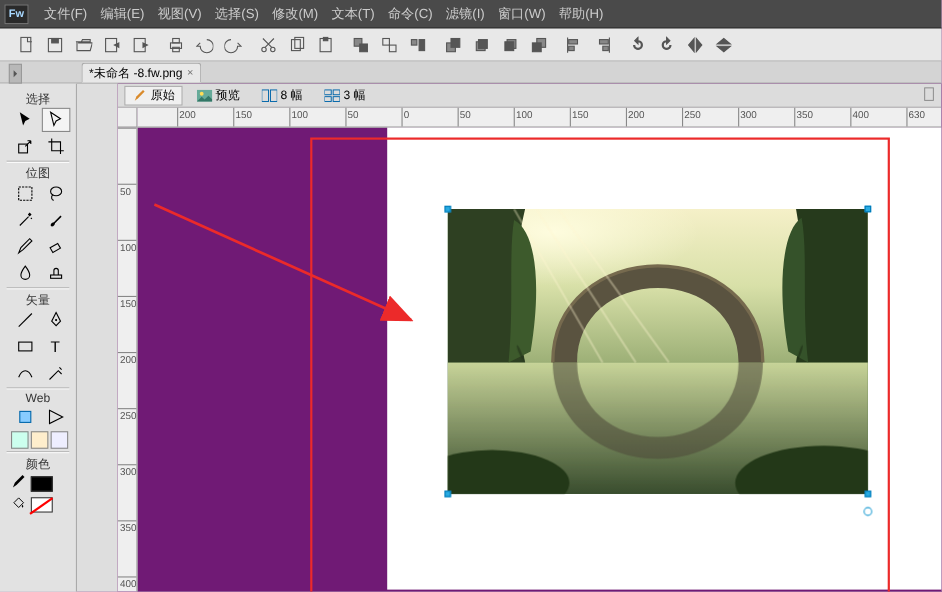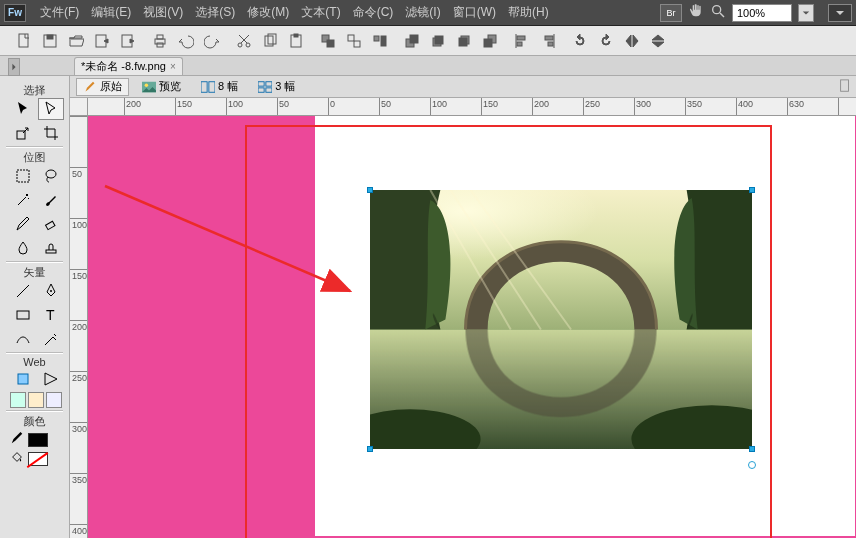--- a/index.html
+++ b/index.html
@@ -23,37 +23,37 @@
   .tb-btn svg { width:16px; height:16px; fill:#555; stroke:#555; }
   .tb-sep { width:0px; height:100%; }
 
   
   .tabstrip { height:20px; background:#d4d4d4; border-bottom:1px solid #aaa; display:flex; align-items:flex-end; padding-left:74px; }
   .expand-handle { width:12px; height:18px; background:#b8b8b8; border:1px solid #999; position:absolute; left:8px; top:58px; display:flex;align-items:center;justify-content:center; }
   .doc-tab { height:18px; background:#e8e8e8; border:1px solid #aaa; border-bottom:none; border-radius:3px 3px 0 0; padding:0 6px; display:flex; align-items:center; gap:4px; font-size:11px; }
   .doc-tab .close-x { font-size:10px; color:#777; }
 
   
-  .workspace { display:flex; height:462px; }
+  .workspace { display:flex; height:462px;gap:37px; }
 
   
   .toolpanel { width:70px; background:#e2e2e2; border-right:1px solid #aaa; padding:4px 4px; }
   .tp-label { font-size:11px; color:#333; text-align:center; margin-top:3px; }
   .tp-sep { height:1px; background:#bbb; margin:2px 2px; box-shadow:0 1px 0 #fff;}
   .tp-row { display:flex; gap:2px; justify-content:left; margin-bottom:2px; padding-left:6px; }
   .tp-tool { width:26px; height:22px; border:1px solid transparent; display:flex; align-items:center; justify-content:center; position:relative; }
   .tp-tool.sel { background:#f4f4f4; border:1px solid #888; }
   .tp-tool svg { width:16px; height:16px; fill:#333; }
   .tp-small-row { display:flex; gap:2px; padding-left:6px; }
   .tp-small { width:16px;height:16px; border:1px solid #888;}
   .swatch-row { display:flex; align-items:center; gap:4px; margin-top:2px; padding-left:6px;}
   .swatch { width:20px;height:14px;border:1px solid #333;}
 
   
-  .canvas-area { flex:1; background:#ec4899; position:relative; overflow:hidden; }
+  .canvas-area { flex:1; background:#701a75; position:relative; overflow:hidden; }
   .view-tabs { height:22px; background:#dcdcdc; border-bottom:1px solid #aaa; display:flex; align-items:center; padding-left:6px; gap:6px; }
   .vtab { height:18px; padding:0 6px; display:flex;align-items:center; gap:3px; font-size:11px; border:1px solid transparent; }
   .vtab.active { background:#f0f0f0; border:1px solid #aaa; }
   .vtab .iconbox { width:14px;height:12px; }
   .opt-icon { position:absolute; right:4px; top:3px; width:14px;height:14px;}
   .ruler-h { position:absolute; left:18px; right:0; top:22px; height:18px; background:#efefef; border-bottom:1px solid #999; }
   .ruler-h .tick { position:absolute; top:0; width:1px; height:100%; background:#888; }
   .ruler-h .ticklabel { position:absolute; top:1px; font-size:9px; color:#555; }
   .ruler-v { position:absolute; left:0; top:40px; bottom:0; width:18px; background:#efefef; border-right:1px solid #999;}
   .ruler-v .tick { position:absolute; left:0; height:1px; width:100%; background:#888; }
@@ -81,41 +81,20 @@
   <div class="menu-item">编辑(E)</div>
   <div class="menu-item">视图(V)</div>
   <div class="menu-item">选择(S)</div>
   <div class="menu-item">修改(M)</div>
   <div class="menu-item">文本(T)</div>
   <div class="menu-item">命令(C)</div>
   <div class="menu-item">滤镜(I)</div>
   <div class="menu-item">窗口(W)</div>
   <div class="menu-item">帮助(H)</div>
   <div class="menubar-spacer"></div>
-  <div class="menubar-right">
-    <div class="br-btn">Br</div>
-    <div class="hand-icon"><svg viewBox="0 0 24 24">
-          <path d="M12 2c.6 0 1 .4 1 1v7h1V4c0-.6.4-1 1-1s1 .4 1 1v6h1V5c0-.6.4-1 1-1s1 .4 1 1v9c0 3-2 6-6 6h-2c-3 0-5-2-6-5l-2-5c-.2-.5.1-1 .6-1.2.5-.2 1 .1 1.2.6L7 13V4c0-.6.4-1 1-1s1 .4 1 1v6h1V3c0-.6.4-1 1-1z"></path>
-        </svg></div>
-    <div class="search-icon"><svg viewBox="0 0 24 24">
-          <circle cx="10" cy="10" r="6" fill="none" stroke="#ccc" stroke-width="2"></circle>
-          <line x1="15" y1="15" x2="21" y2="21" stroke="#ccc" stroke-width="2"></line>
-        </svg></div>
-    <div class="zoom-box">100%</div>
-    <div class="zoom-dd">
-        <svg width="8" height="8" viewBox="0 0 10 10">
-          <path d="M1 3l4 4 4-4z" fill="#555"></path>
-        </svg>
-      </div>
-    <div class="help-dd">
-        <svg width="10" height="10" viewBox="0 0 10 10">
-          <path d="M1 3l4 4 4-4z" fill="#ccc"></path>
-        </svg>
-      </div>
-  </div>
 </div>
 
 <div class="toolbar">
   <div class="tb-btn">
       <svg viewBox="0 0 16 16">
         <rect x="3" y="1" width="9" height="13" fill="none" stroke="#555"></rect>
         <path d="M9 1v4h4" fill="none" stroke="#555"></path>
       </svg>
     </div>
   <div class="tb-btn">

